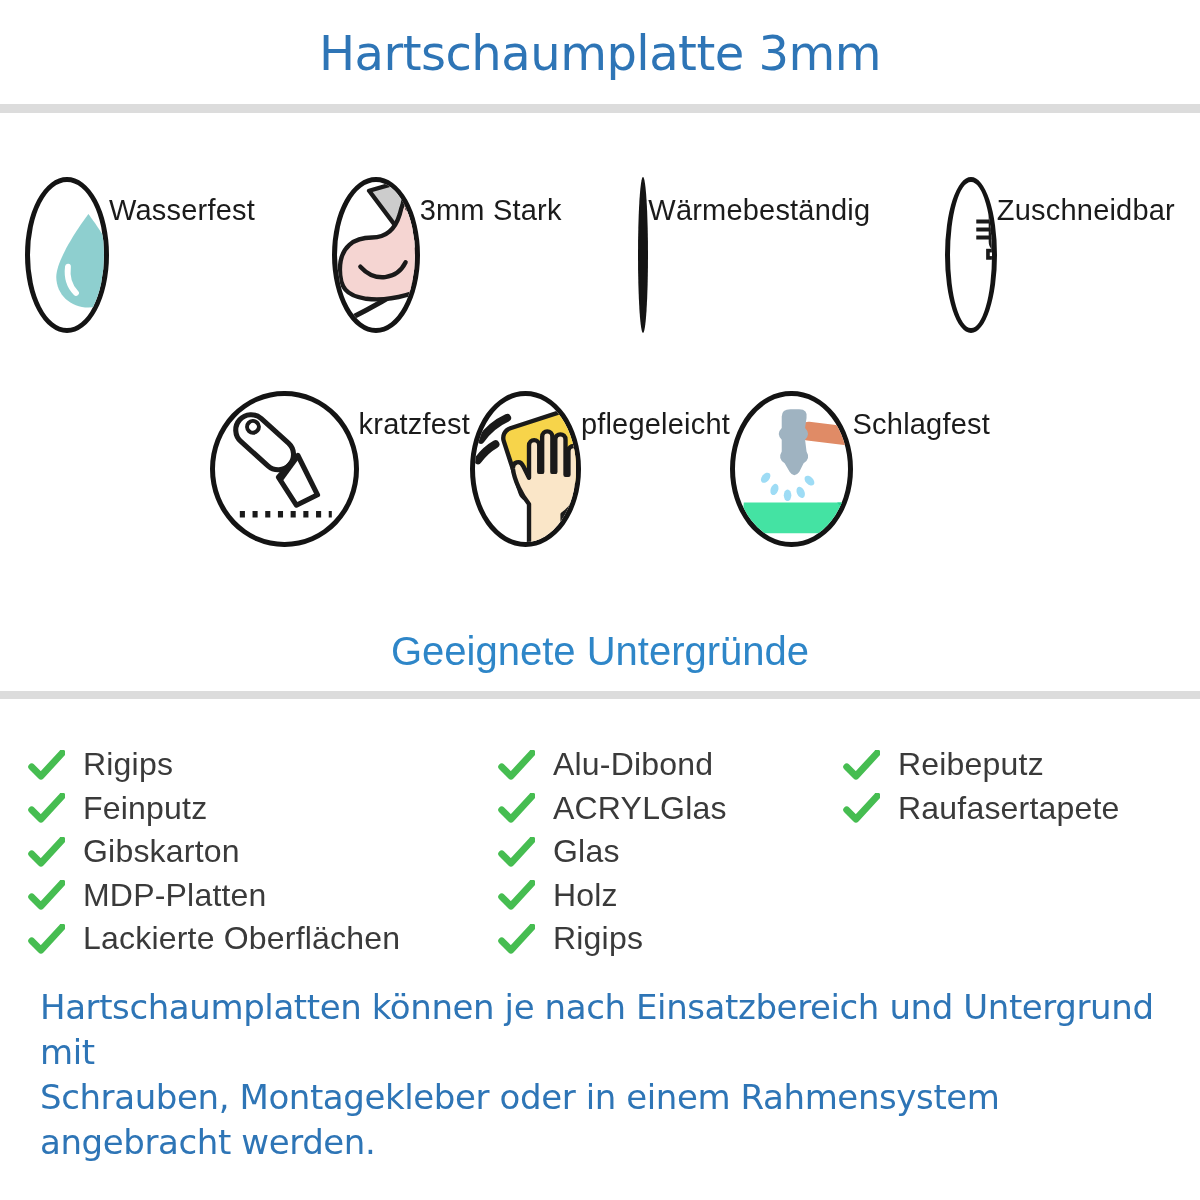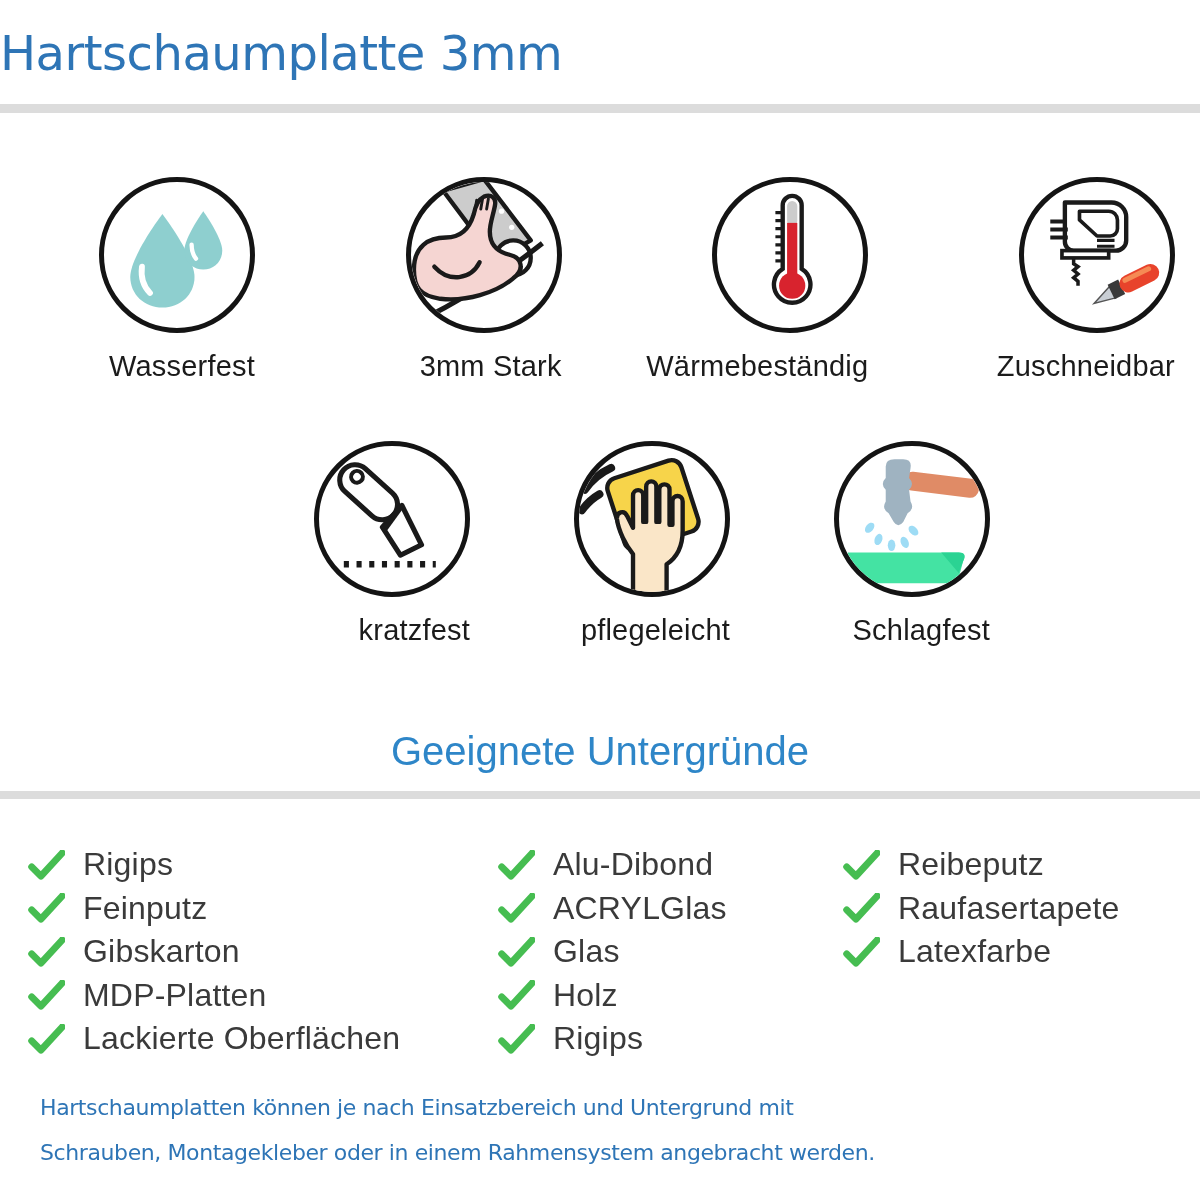--- a/index.html
+++ b/index.html
@@ -6,21 +6,21 @@
   body {
     width:1200px; height:1200px; overflow:hidden;
     background:#ffffff;
     font-family:"Liberation Sans", sans-serif;
     -webkit-font-smoothing:antialiased;
   }
   .page { width:1200px; height:1200px; position:relative; }
 
   
   .title {
-    margin:26px 0 0; 
+    margin:26px 0 0; text-align:center;
     color:#2e75b6; font-size:48px; font-weight:400; line-height:1.15;
     font-family:"DejaVu Sans", sans-serif; letter-spacing:-0.5px;
   }
   .divider { height:9px; background:#dcdcdc; }
   .divider.top { margin-top:23px; }
   .divider.mid { margin-top:18px; height:8px; }
   .subtitle {
     margin:82px 0 0; text-align:center;
     color:#2e86c8; font-size:40px; font-weight:400; line-height:1.1;
     letter-spacing:0px;
@@ -28,21 +28,21 @@
 
   
   .features-row1 {
     margin-top:64px; padding:0 25px;
     display:flex; justify-content:space-between;
   }
   .features-row2 {
     margin-top:58px;
     display:flex; justify-content:center; 
   }
-  .feature { display:flex; flex-direction:column; align-items:flex-end; }
+  .feature { display:flex; flex-direction:row; align-items:flex-start; }
   .features-row1 .feature { width:230px; }
   .features-row2 .feature { width:260px; }
   .circle {
     width:146px; height:146px; background:#fff;
     border:5px solid #141414; border-radius:50%;
     overflow:hidden;
   }
   .circle svg { display:block; width:146px; height:146px; }
   .feature-label {
     margin-top:17px; font-size:29px; color:#1b1b1b;
@@ -57,21 +57,21 @@
   .sub-col.c3 { flex:1; }
   .sub-item { display:flex; align-items:center; height:43.5px; gap:18px; }
   .sub-item .check { flex:0 0 auto; }
   .sub-label {
     font-size:32px; color:#3a3a3a; letter-spacing:0.2px; white-space:nowrap;
   }
 
   
   .footer {
     margin:24px 0 0 40px;
-    color:#2e75b6; font-size:22px; line-height:45px;
+    color:#2e75b6; font-size:34px; line-height:45px;
     font-family:"DejaVu Sans", sans-serif; letter-spacing:-0.4px;
   }
   .footer p { margin:0; }
 </style>
 </head>
 <body>
 
 <div class="page">
 
   <h1 class="title">Hartschaumplatte 3mm</h1>
@@ -270,26 +270,20 @@
             <path d="M4 18 L14 28 L37 3" stroke="#46bd51" stroke-width="7.5" fill="none" stroke-linecap="round" stroke-linejoin="round"></path>
           </svg>
         <span class="sub-label">Reibeputz</span>
       </div>
       <div class="sub-item">
         <svg class="check" width="37" height="30" viewBox="0 0 40 32">
             <path d="M4 18 L14 28 L37 3" stroke="#46bd51" stroke-width="7.5" fill="none" stroke-linecap="round" stroke-linejoin="round"></path>
           </svg>
         <span class="sub-label">Raufasertapete</span>
       </div>
-      <div class="sub-item">
-        <svg class="check" width="37" height="30" viewBox="0 0 40 32">
-            <path d="M4 18 L14 28 L37 3" stroke="#46bd51" stroke-width="7.5" fill="none" stroke-linecap="round" stroke-linejoin="round"></path>
-          </svg>
-        <span class="sub-label">Latexfarbe</span>
-      </div>
     </div>
   </section>
 
   <div class="footer">
     <p>Hartschaumplatten können je nach Einsatzbereich und Untergrund mit</p>
     <p>Schrauben, Montagekleber oder in einem Rahmensystem angebracht werden.</p>
   </div>
 
 </div>
 

